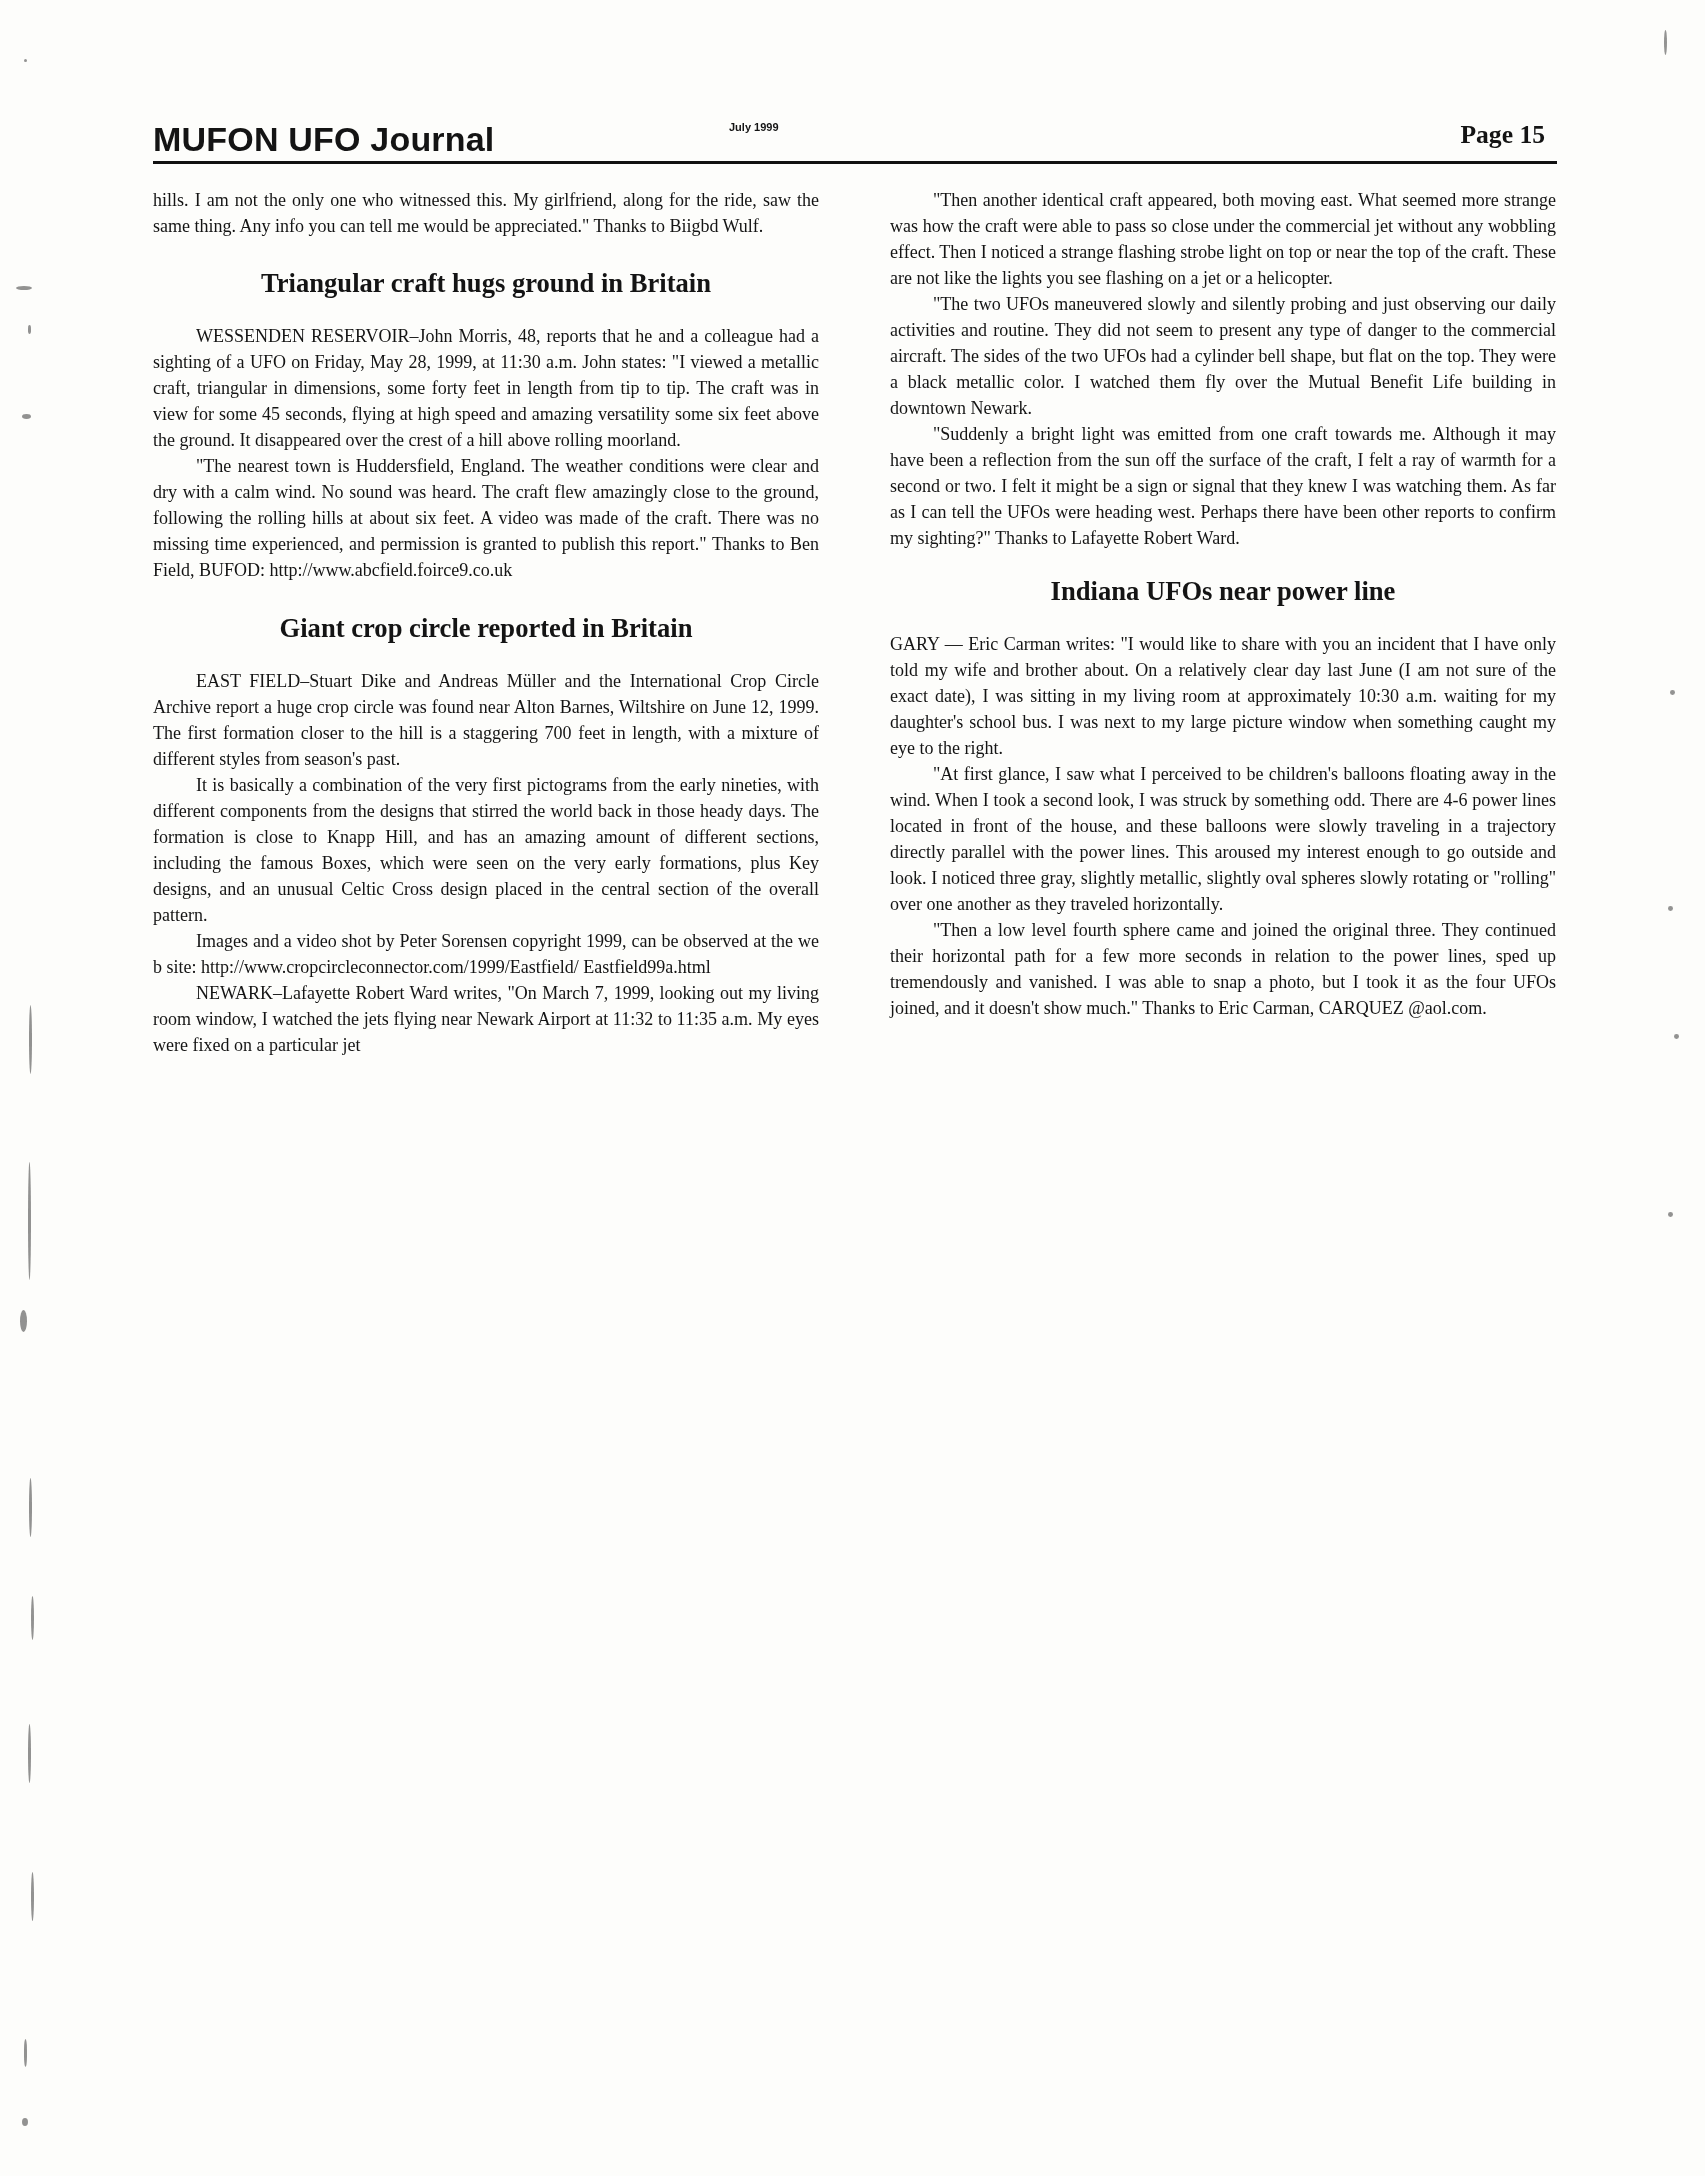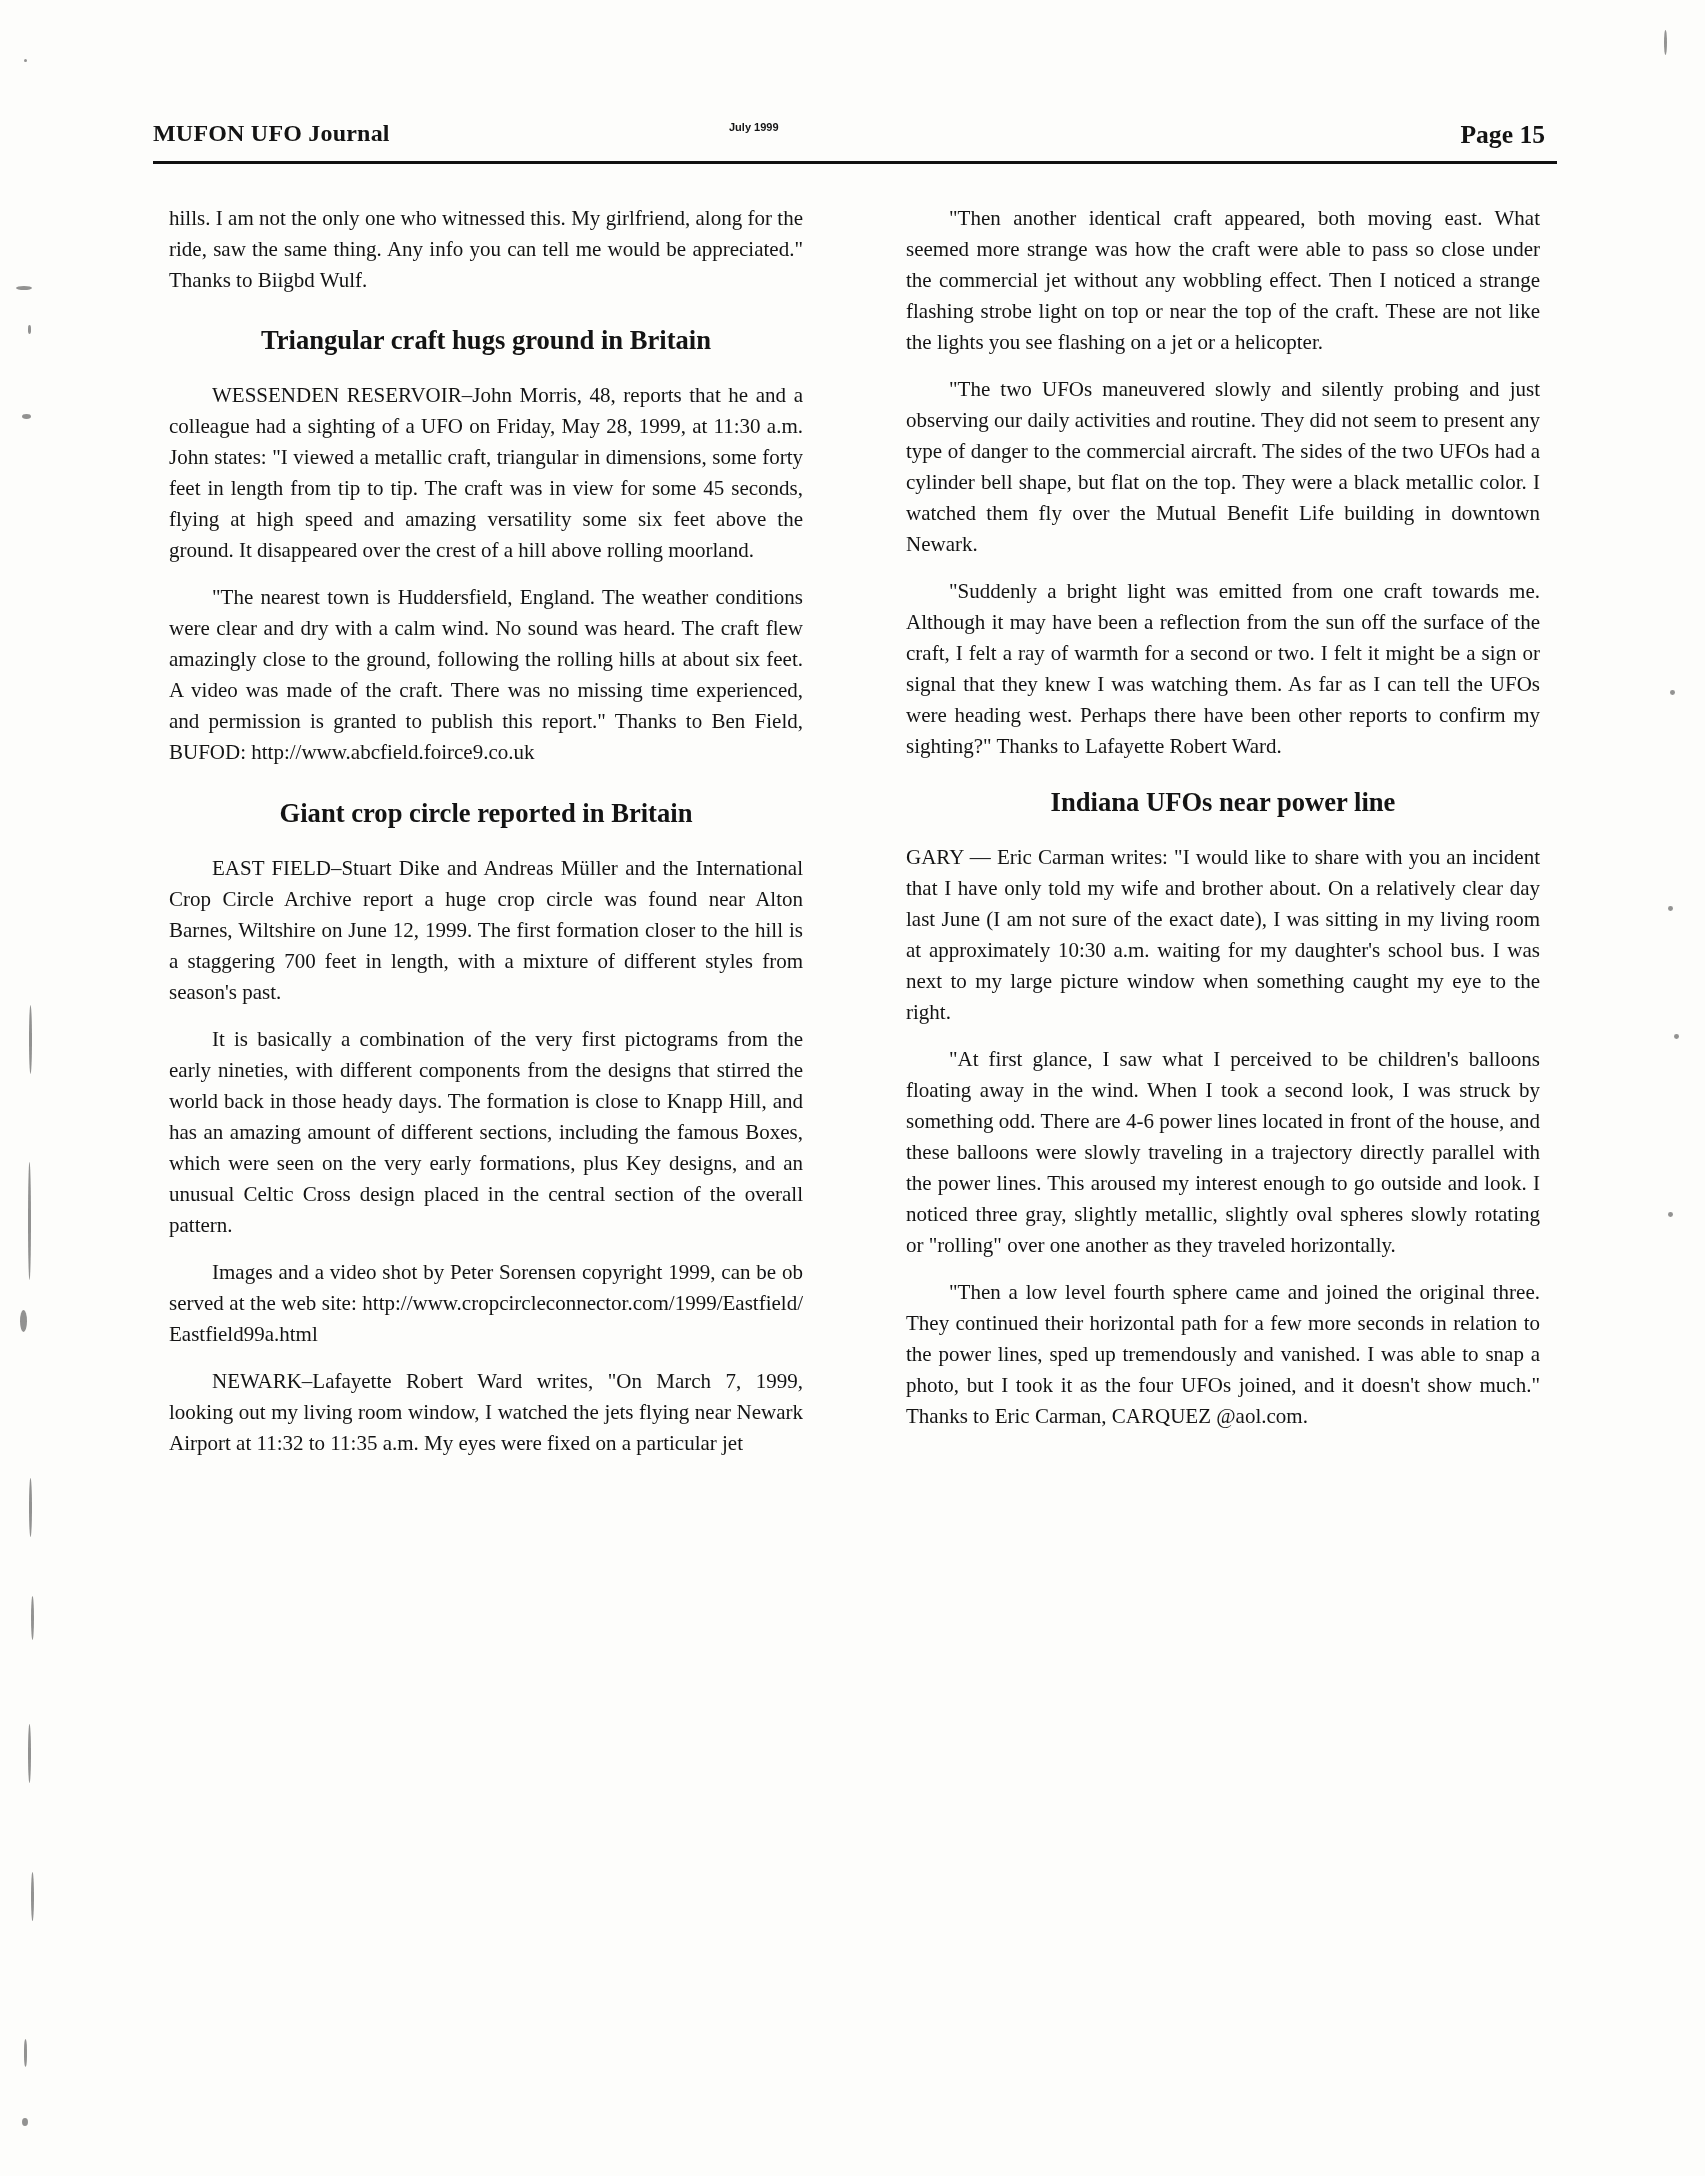--- a/index.html
+++ b/index.html
@@ -46,23 +46,23 @@
 
   
   .masthead {
     position: relative;
     height: 51px;
   }
   .mast-title {
     position: absolute;
     left: 0;
     top: 2px;
-    font-family: Liberation Serif, serif;
+    font-family: Liberation Sans, sans-serif;
     font-weight: bold;
-    font-size: 24px;
+    font-size: 34px;
     letter-spacing: 0.2px;
   }
   .mast-date {
     position: absolute;
     left: 576px;
     top: 3px;
     font-family: "Liberation Sans", sans-serif;
     font-weight: bold;
     font-size: 11px;
   }
@@ -87,23 +87,23 @@
   .cols {
     position: relative;
     margin-top: 17.7px;
     display: flex;
     gap: 71px;
   }
   .col {
     width: 666px;
   }
   p {
-    margin: 16px;
-    font-size: 21px;
-    line-height: 31px;
+    margin: 0;
+    font-size: 18px;
+    line-height: 26px;
     text-align: justify;
     text-justify: inter-word;
     hyphens: none;
   }
   p.indent { text-indent: 43px; }
   h2 {
     margin: 29.6px 0 23.6px 0;
     font-family: "Liberation Serif", serif;
     font-weight: bold;
     font-size: 26.6px;

